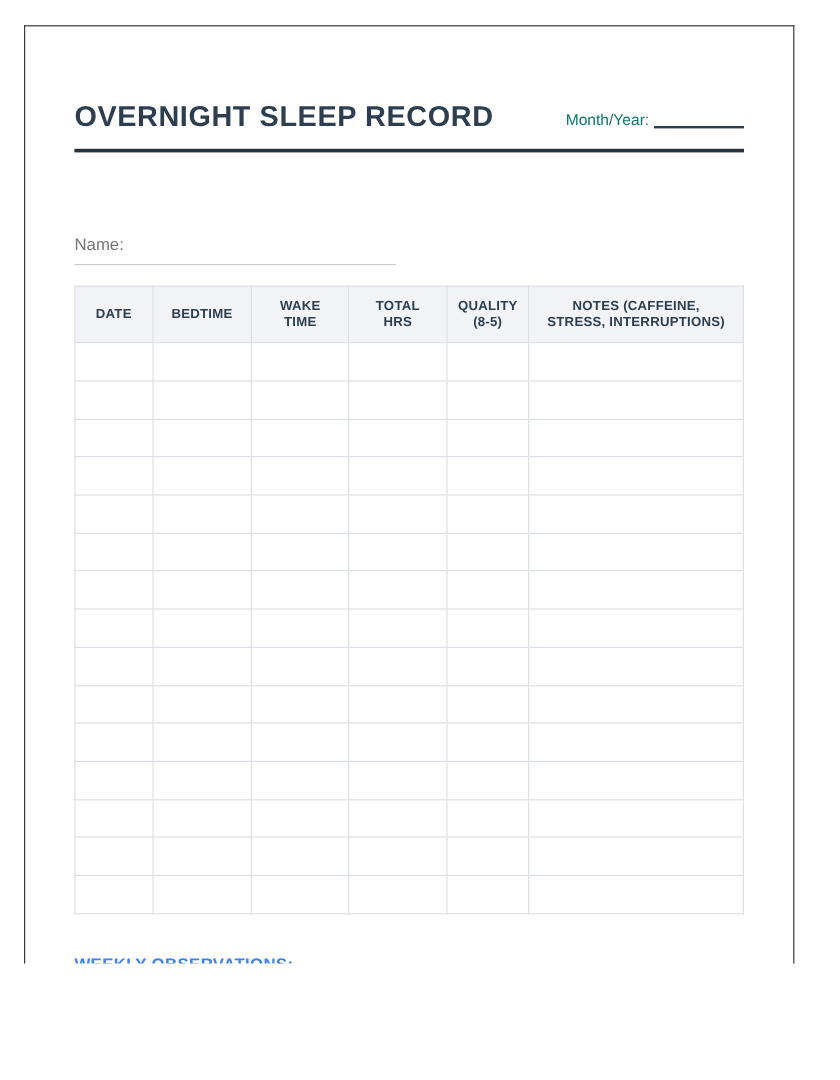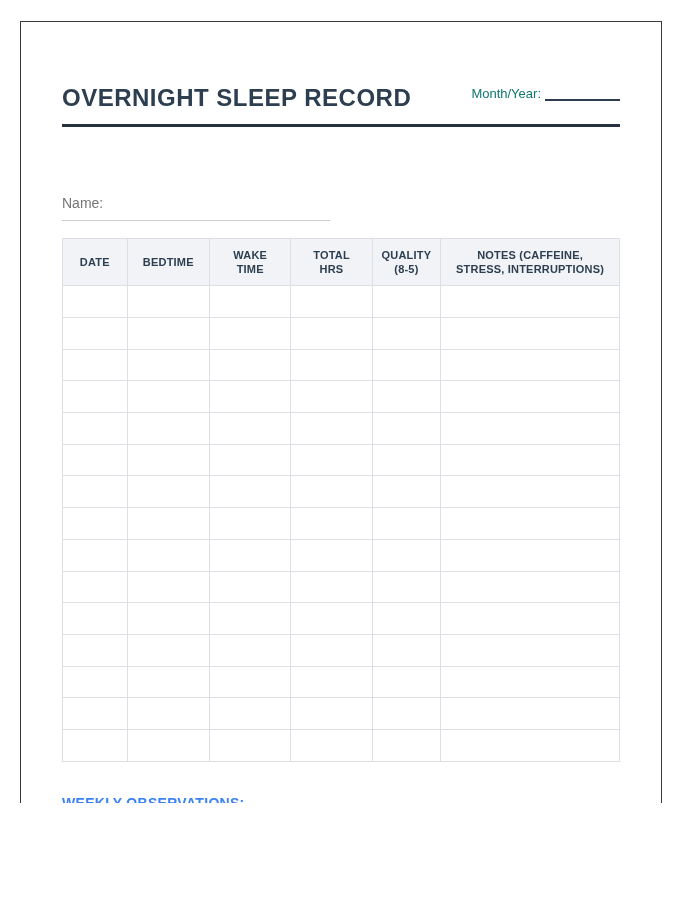--- a/index.html
+++ b/index.html
@@ -17,21 +17,21 @@
     background: #ffffff;
     border: 1px solid #3a3a3a;
     border-bottom: none;
     padding: 0 41px;
     overflow: hidden;
   }
   .header-flex {
     margin-top: 64px;
     display: flex;
     justify-content: space-between;
-    align-items: flex-start;
+    align-items: center;
   }
   .page-title {
     font-size: 24px;
     font-weight: bold;
     letter-spacing: 0.5px;
     line-height: 1.04;
     color: #2c3e50;
   }
   .monthyear {
     font-size: 13px;

